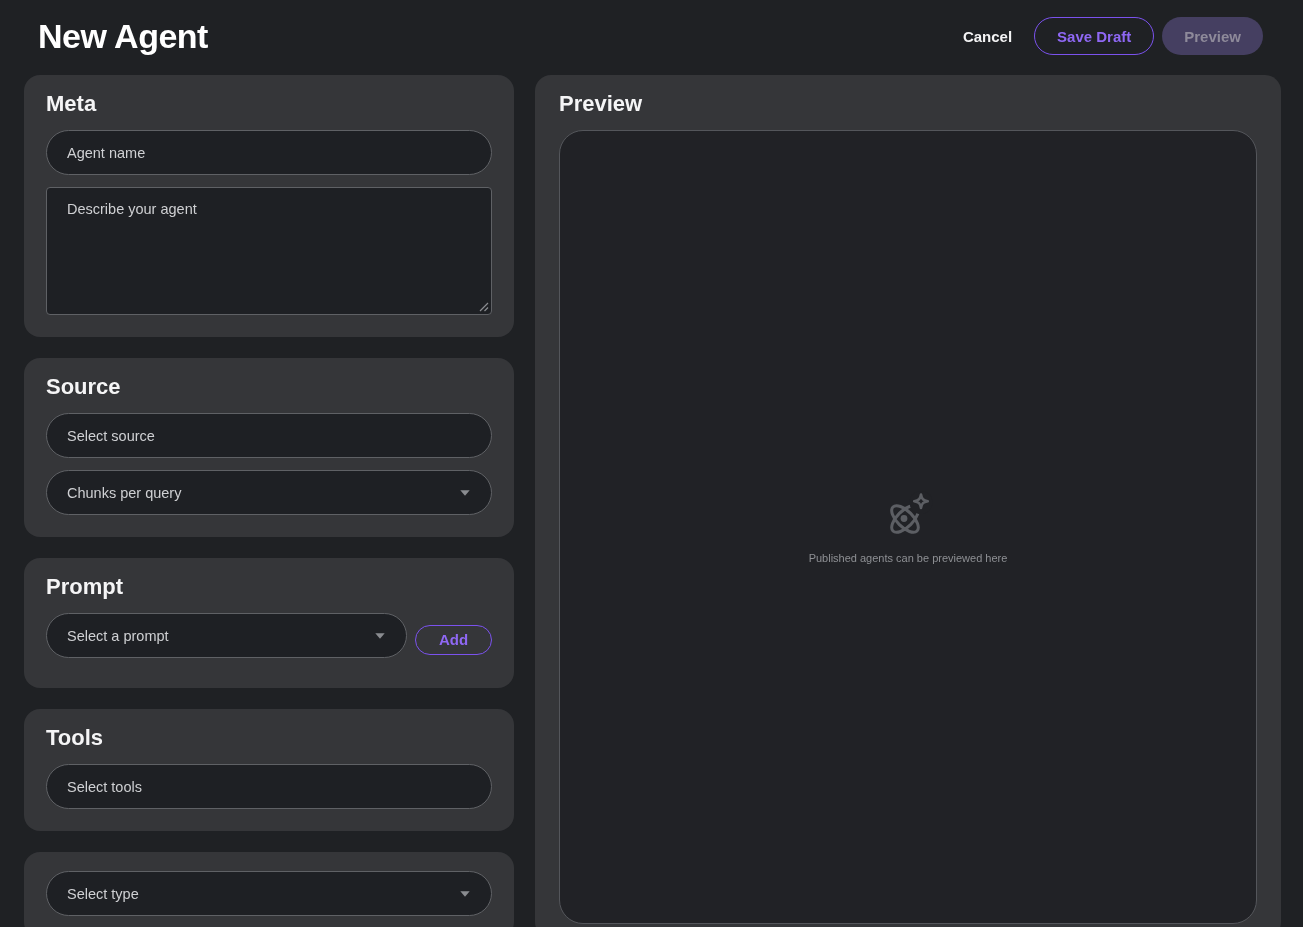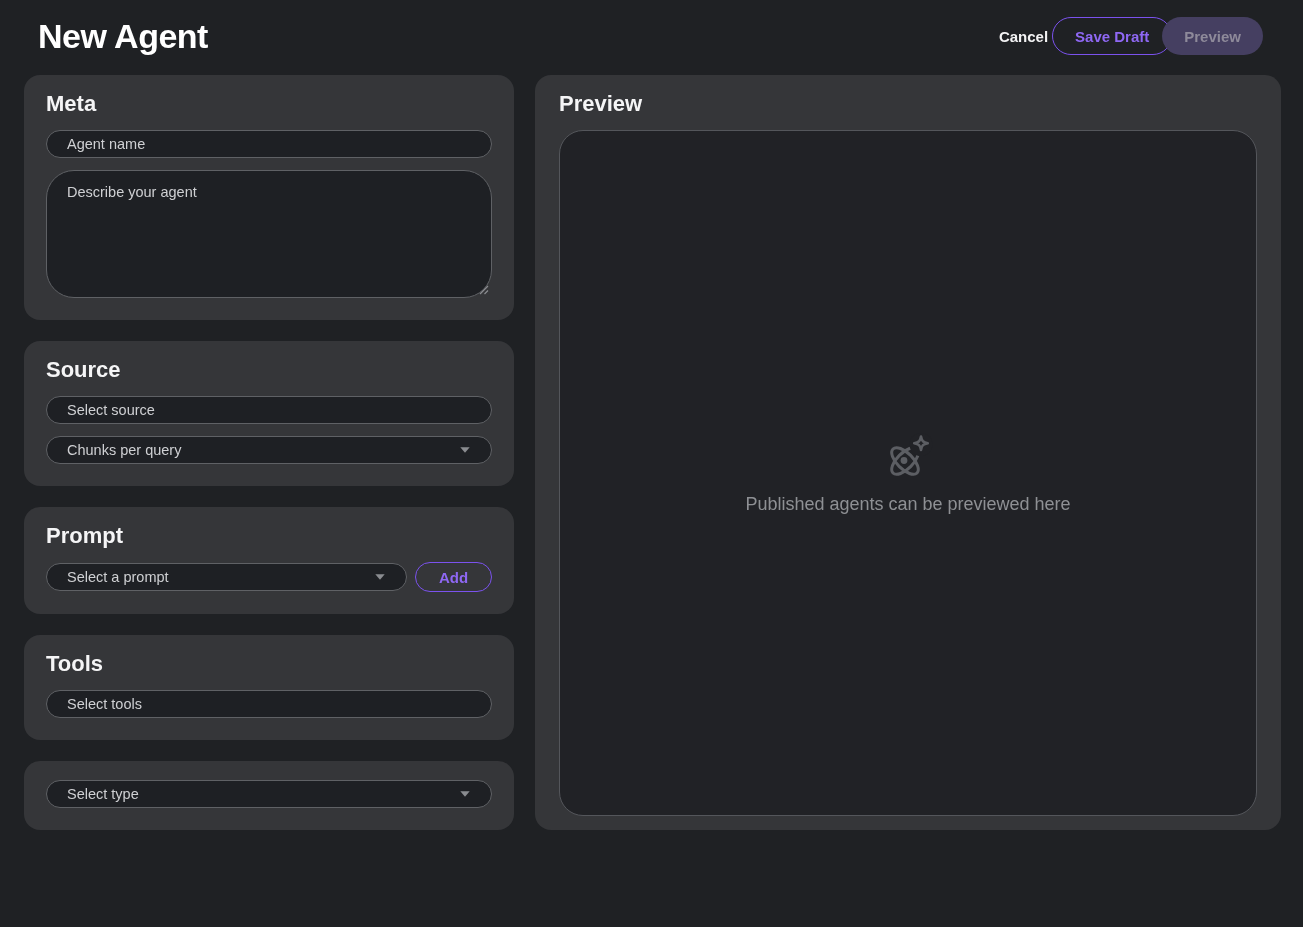--- a/index.html
+++ b/index.html
@@ -12,21 +12,21 @@
 
   
   .header {
     height: 75px;
     display: flex; align-items: center; justify-content: space-between;
     padding: 0 40px 3px 38px;
   }
   .page-title {
     color: #ffffff; font-size: 34px; font-weight: 700; letter-spacing: -0.5px;
   }
-  .header-actions { display: flex; align-items: center; }
+  .header-actions { display: flex; align-items: center; gap: 18px; }
   .btn {
     font-family: inherit; font-size: 15px; font-weight: 600;
     border: none; background: transparent; cursor: pointer;
     height: 38px; border-radius: 19px; padding: 0 22px;
     display: inline-flex; align-items: center; justify-content: center;
   }
   .btn-cancel { color: #f3f3f4; padding: 0 4px; }
   .btn-save {
     color: #8f68f4; border: 1px solid #7b52ee; background: transparent;
   }
@@ -48,52 +48,52 @@
     background: #353639;
     border-radius: 16px;
     padding: 19px 22px 10px 22px;
   }
   .card-title {
     color: #f5f5f6; font-size: 22px; font-weight: 700;
     line-height: 20px; margin-bottom: 16px;
   }
 
   .field {
-    width: 100%; height: 28px;
+    width: 100%; height: 45px;
     background: #1e2024;
     border: 1px solid #5f6165;
     border-radius: 22.5px;
     display: flex; align-items: center;
     padding: 0 20px;
     color: #cfd0d3; font-size: 14.5px;
     margin-bottom: 12px;
   }
   input.field {
     outline: none; font-family: inherit;
   }
   input.field::placeholder { color: #cfd0d3; opacity: 1; }
   .select-field { justify-content: space-between; cursor: pointer; }
   .caret { flex: 0 0 auto; margin-left: 10px; display: block; }
 
   .textarea-wrap { position: relative; margin-bottom: 12px; }
   textarea.field-textarea {
     display: block; width: 100%; height: 128px;
     background: #1e2024;
     border: 1px solid #5f6165;
-    border-radius: 28px;
+    border-radius: 4px;
     padding: 13px 20px;
     color: #cfd0d3; font-size: 14.5px; font-family: inherit;
     outline: none; resize: none;
   }
   textarea.field-textarea::placeholder { color: #cfd0d3; opacity: 1; }
   .resize-handle { position: absolute; right: 3px; bottom: 3px; pointer-events: none; }
 
   
   .prompt-row { display: flex; align-items: center; gap: 8px; margin-bottom: 12px; }
-  .prompt-row .select-field { flex: 1 1 auto; margin-bottom: 0; }
+  .prompt-row .select-field { flex: 1 1 auto; margin-bottom: 8px; }
   .btn-add {
     flex: 0 0 auto;
     height: 30px; min-width: 77px; border-radius: 22.5px;
     border: 1.5px solid #7b52ee; background: transparent;
     color: #8f68f4; font-size: 15px; font-weight: 600;
     font-family: inherit; cursor: pointer;
     display: inline-flex; align-items: center; justify-content: center;
     padding: 0 20px;
   }
 
@@ -105,21 +105,21 @@
   }
   .preview-panel {
     flex: 1 1 auto;
     background: #212226;
     border: 1px solid #54565b;
     border-radius: 24px;
     display: flex; flex-direction: column;
     align-items: center; justify-content: center;
     gap: 10px;
   }
-  .preview-empty-text { color: #8e9094; font-size: 18px; }
+  .preview-empty-text { color: #8e9094; font-size: 11px; }
 </style>
 </head>
 <body>
 
 <div class="header">
   <div class="page-title">New Agent</div>
   <div class="header-actions">
     <button class="btn btn-cancel">Cancel</button>
     <button class="btn btn-save">Save Draft</button>
     <button class="btn btn-publish">Preview</button>

